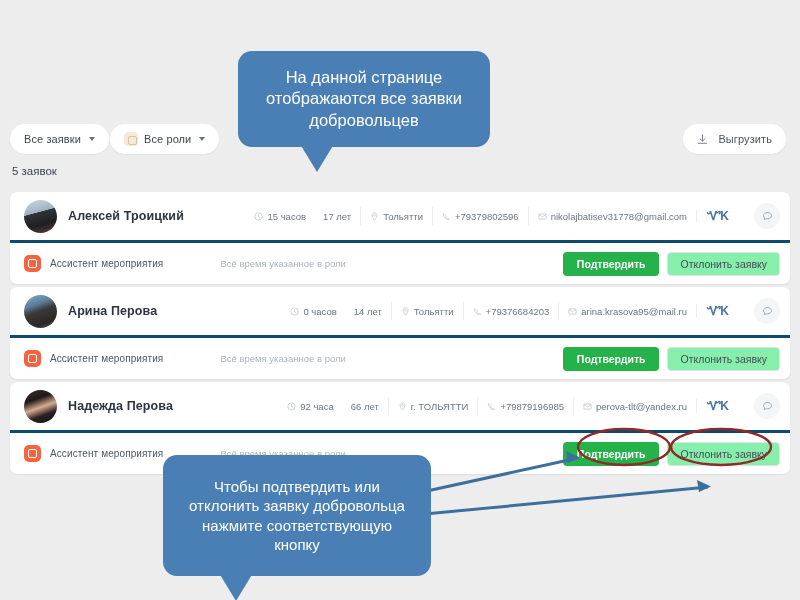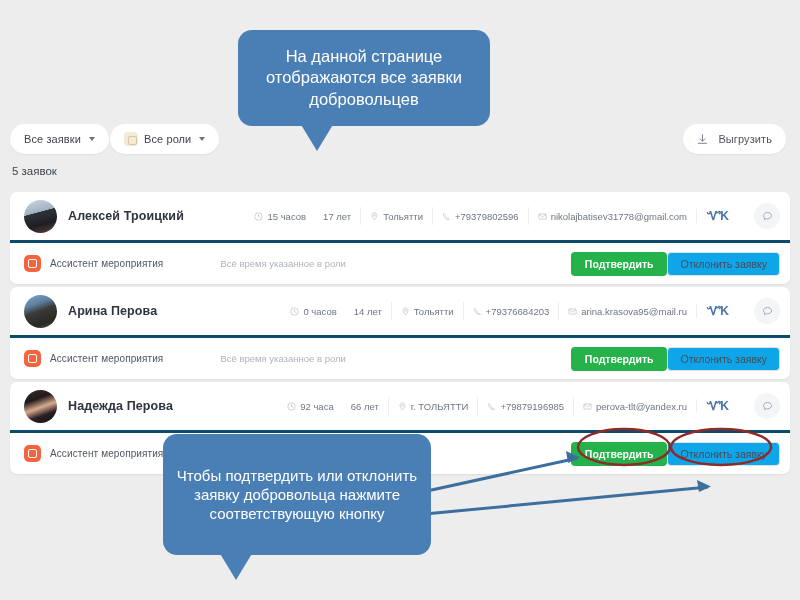--- a/index.html
+++ b/index.html
@@ -120,41 +120,41 @@
     content: ""; width: 9px; height: 9px;
     border: 1.4px solid #ffffff; border-radius: 2px;
     box-sizing: border-box;
   }
   .rolename {
     font-size: 10px; color: #4e5764; letter-spacing: .1px; white-space: nowrap;
   }
   .roletime {
     font-size: 9.5px; color: #aeb4bd; margin-left: 57px; white-space: nowrap;
   }
-  .btns { margin-left: auto; display: flex; }
+  .btns { margin-left: auto; display: flex; gap: 8px; }
   .btn-ok {
     background: #25b24b; color: #fff; border: none;
     font-size: 10.5px; font-weight: 600;
     padding: 0 14px; height: 24px; border-radius: 4px;
     font-family: "Liberation Sans", sans-serif; cursor: pointer;
     white-space: nowrap;
   }
   .btn-no {
-    background: #0ea5e9; color: #454c57; border: 1px solid #dfe2e6;
+    background: #86efac; color: #454c57; border: 1px solid #dfe2e6;
     font-size: 10.5px; padding: 0 12px; height: 24px; border-radius: 4px;
     font-family: "Liberation Sans", sans-serif; cursor: pointer;
     white-space: nowrap;
   }
 
   
   .bubble {
     position: absolute; background: #4a7fb5; color: #ffffff;
     border-radius: 14px; text-align: center;
     display: flex; align-items: center; justify-content: center;
-    line-height: 1.28; padding: 10px 10px;
+    line-height: 1.28; padding: 10px 20px; margin-top: 21px;
   }
   .bubble .tail {
     position: absolute; width: 0; height: 0;
     border-left: 17px solid transparent;
     border-right: 17px solid transparent;
     border-top: 28px solid #4a7fb5;
   }
   .bubble-top {
     left: 238px; top: 30px; width: 252px; height: 96px;
     font-size: 16.5px;

